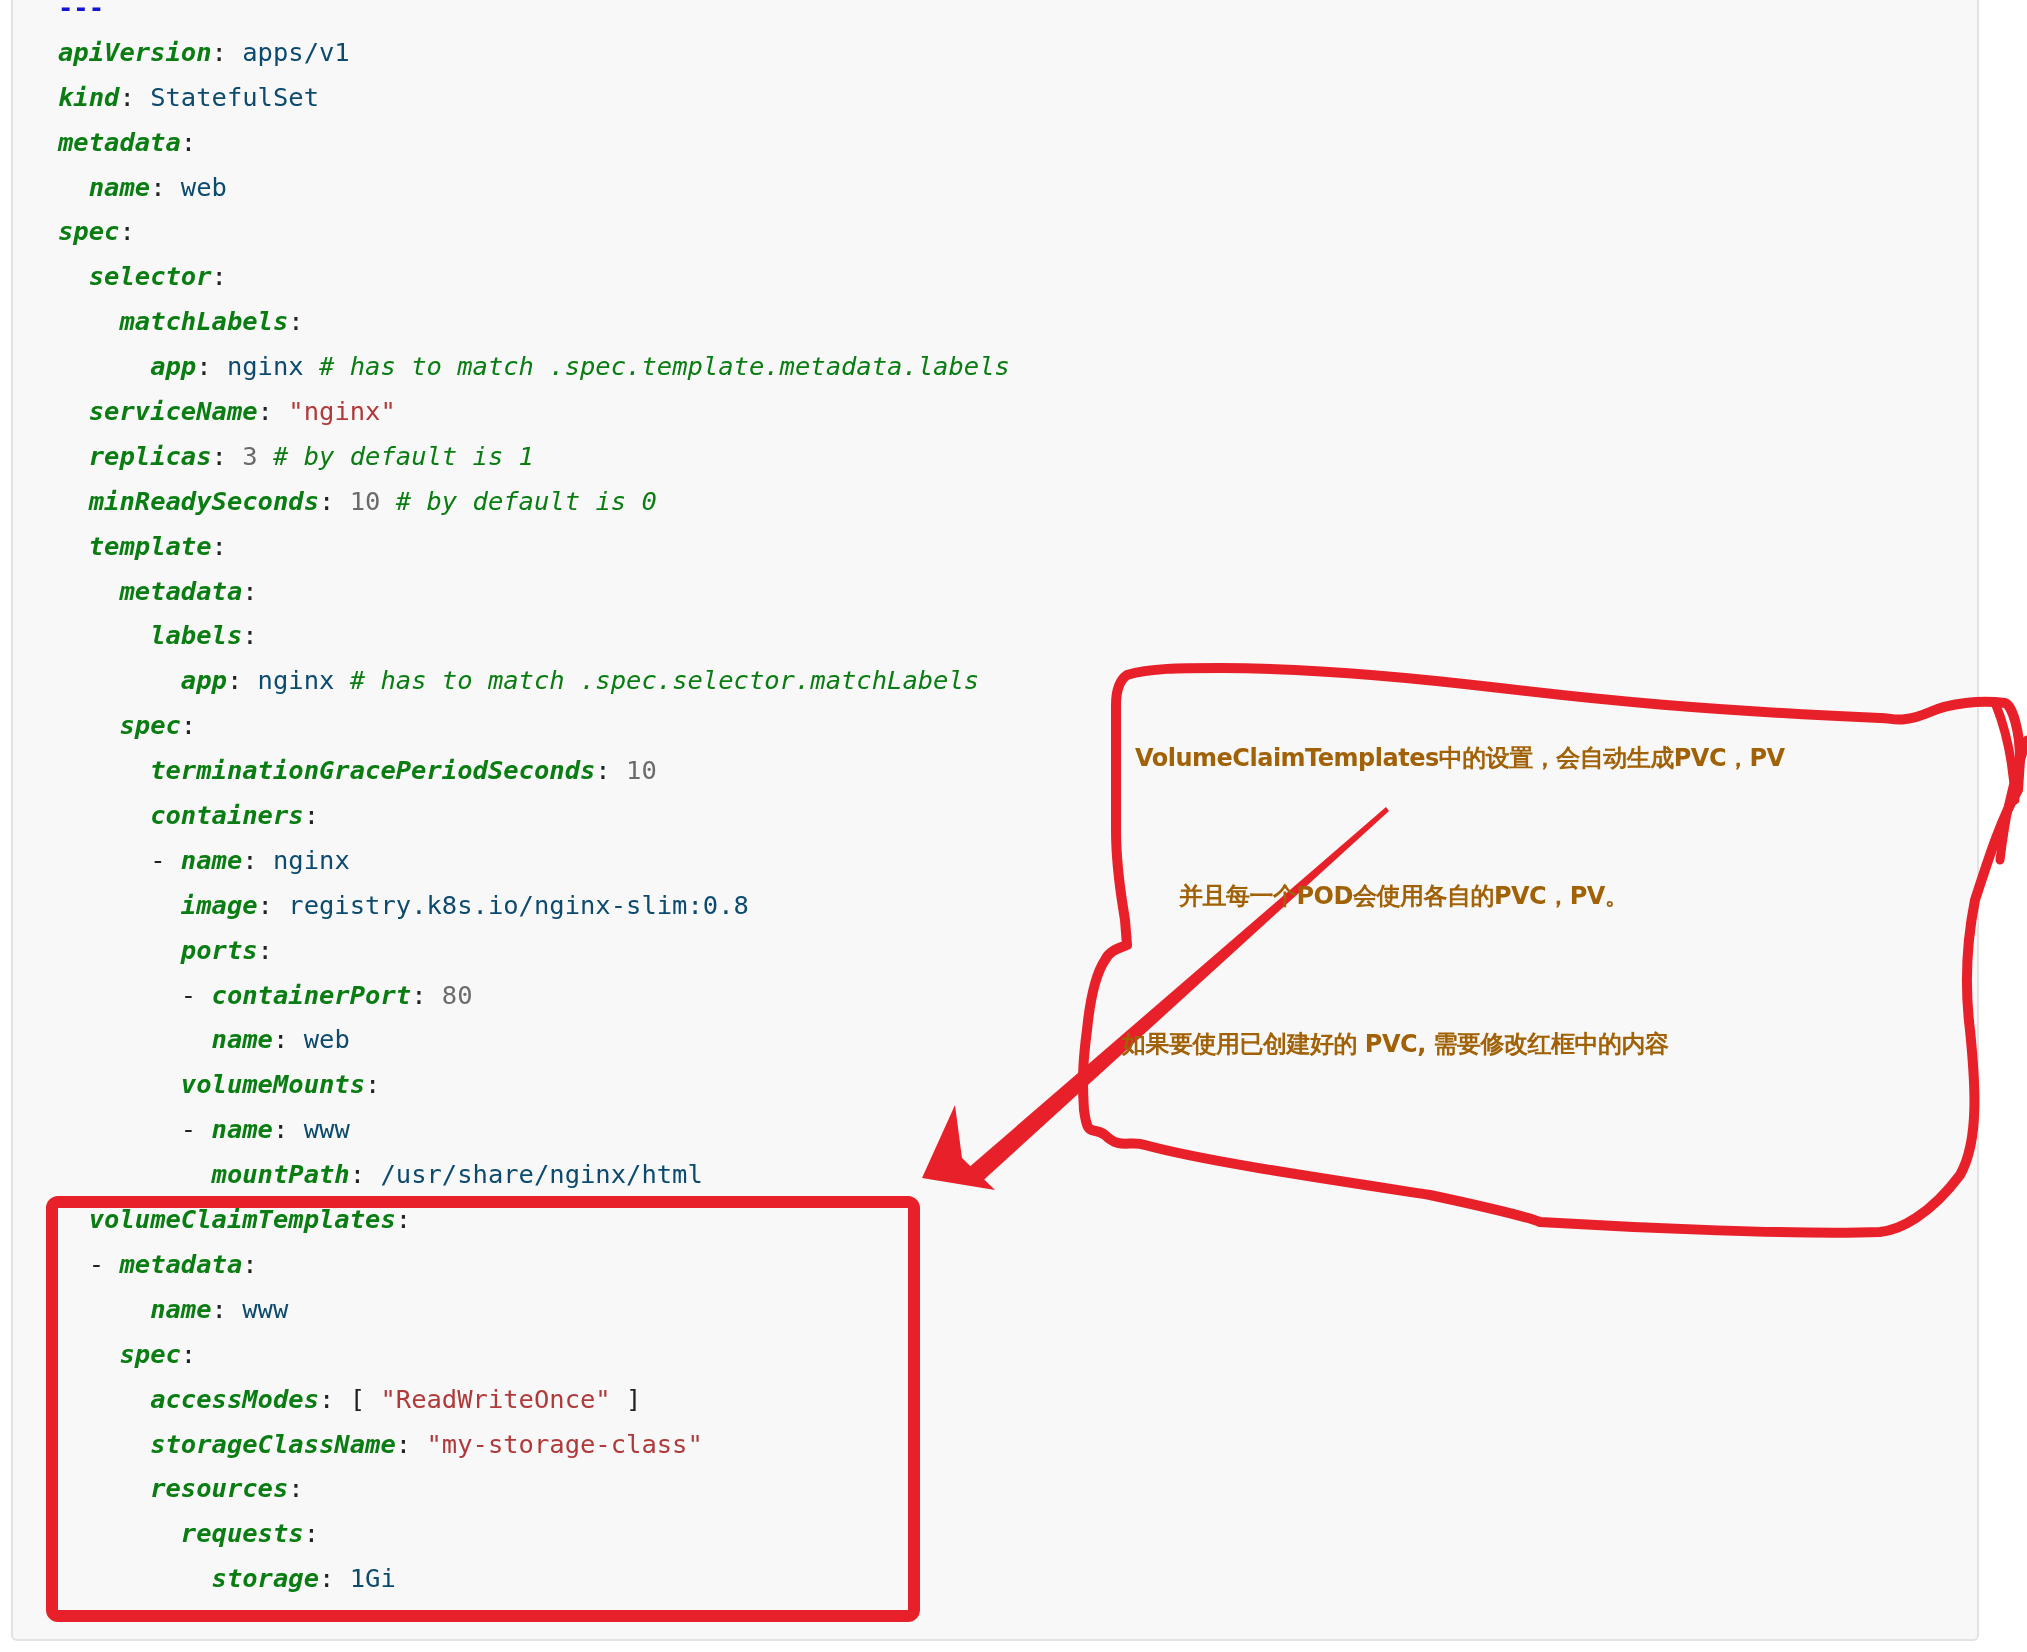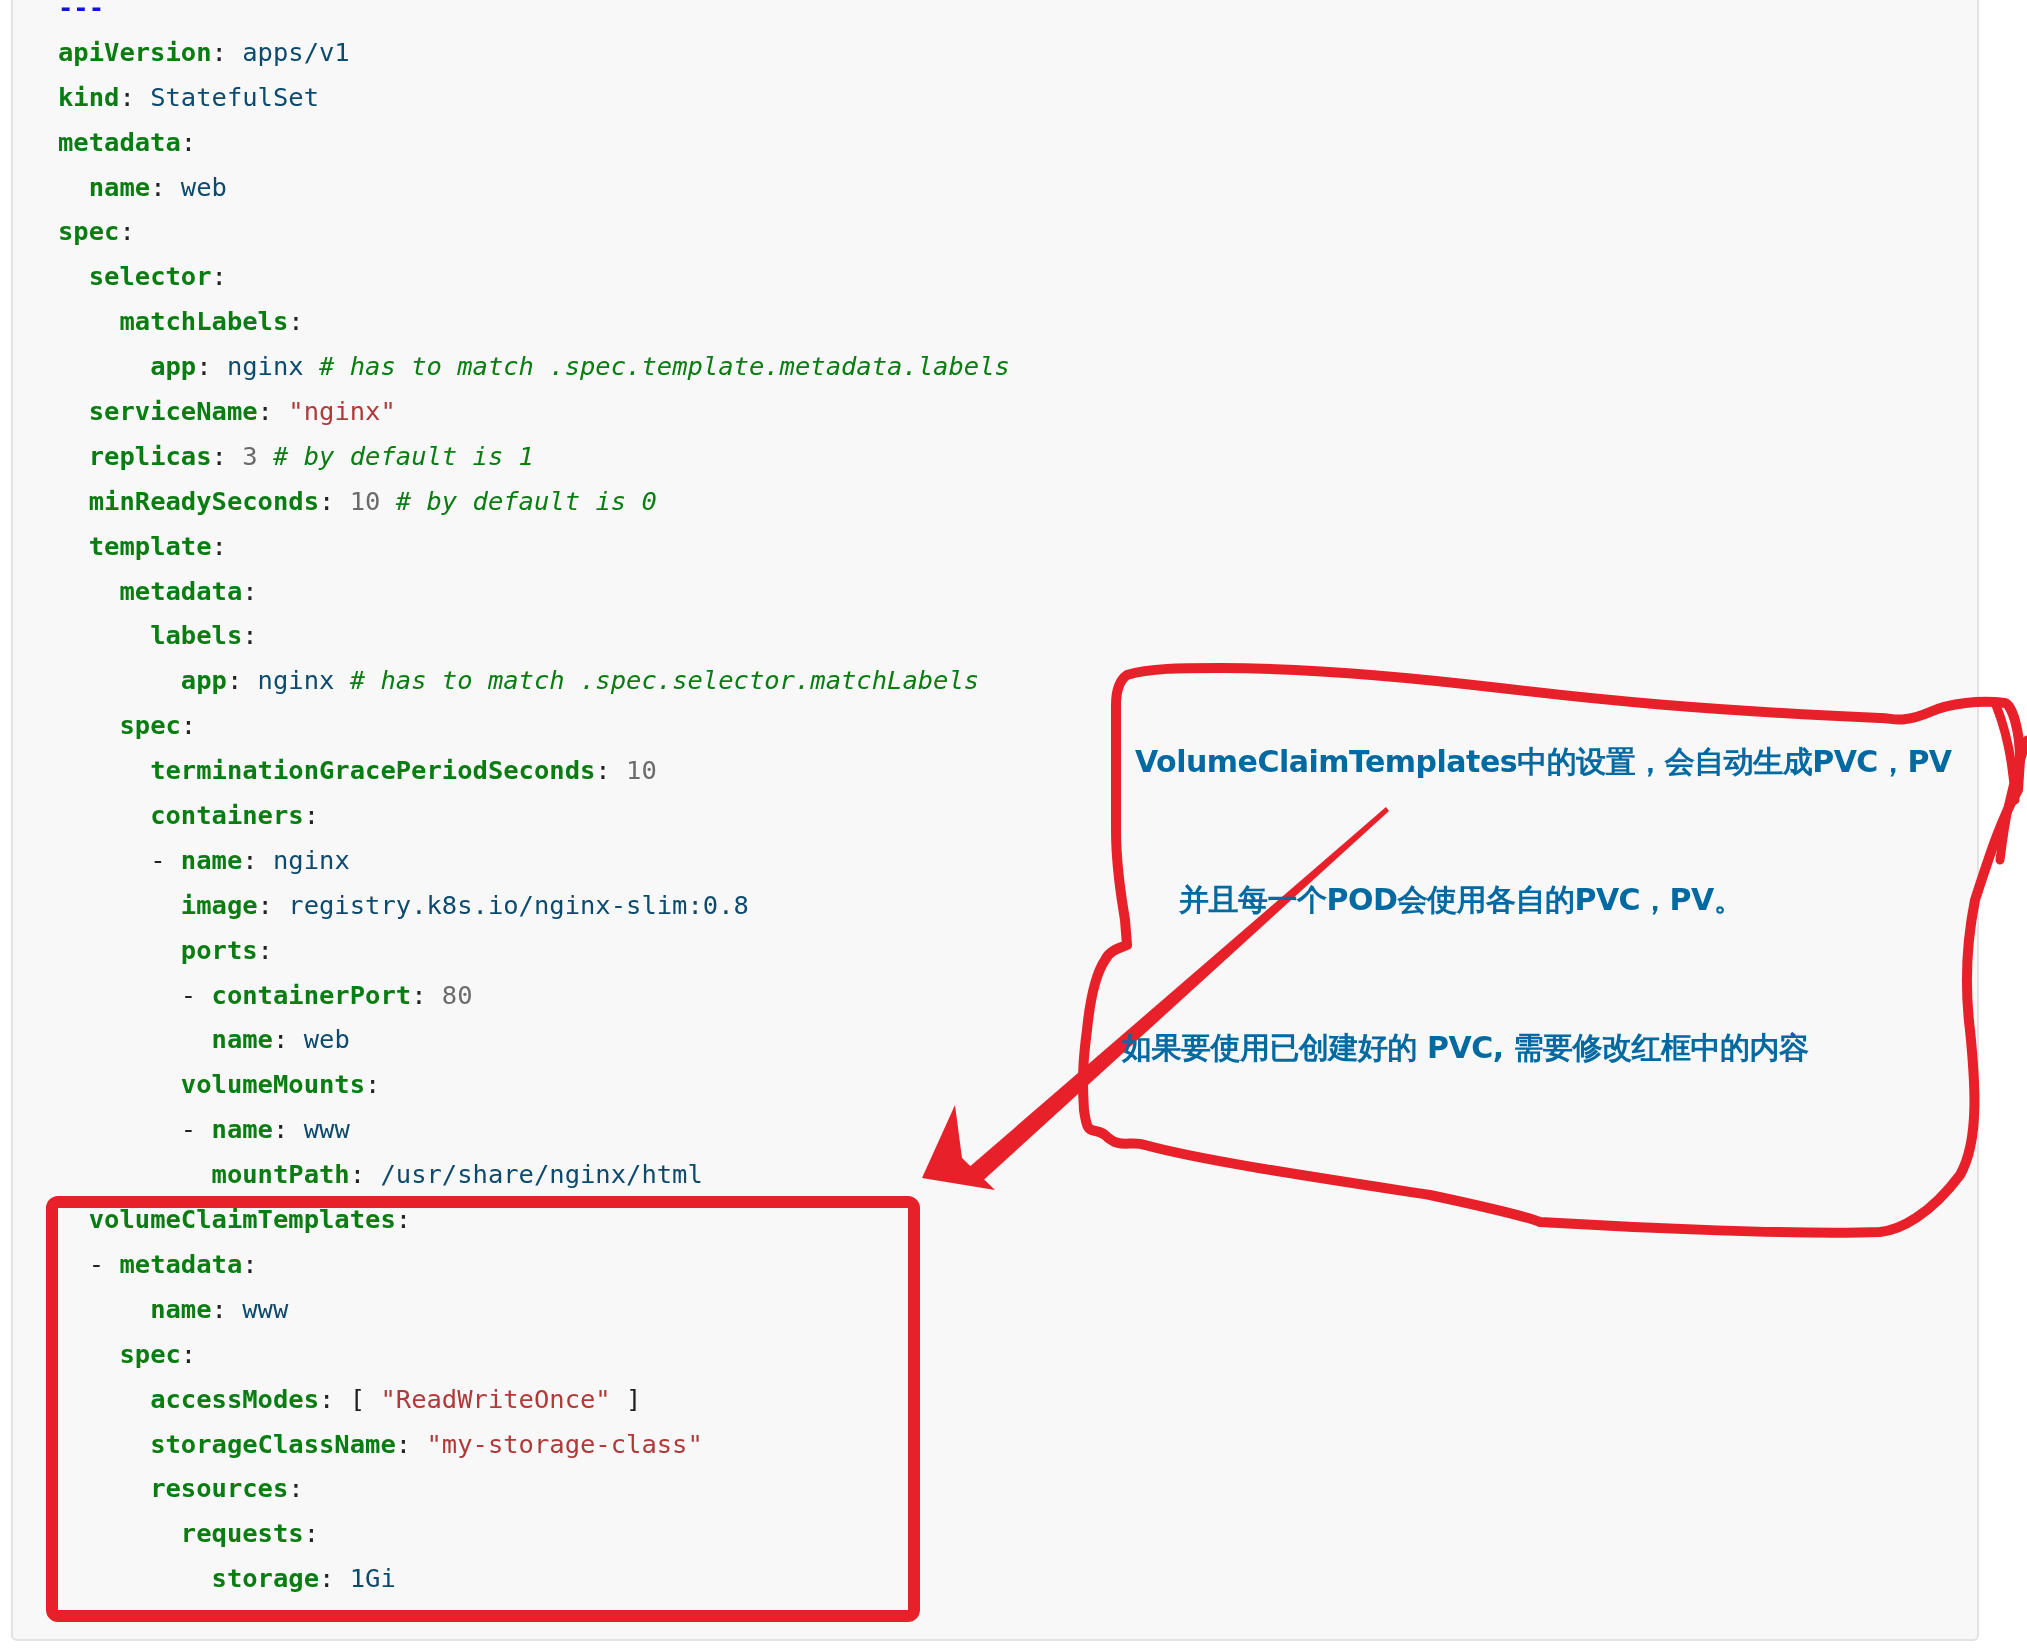--- a/index.html
+++ b/index.html
@@ -8,31 +8,31 @@
     position:absolute; left:11px; top:-10px; width:1968px; height:1651px;
     background:#f8f8f8; border:2px solid #e3e3e3; border-top:none; border-radius:0 0 6px 6px;
     box-sizing:border-box;
   }
   .code {
     position:absolute; left:45px; top:-5px;
     font-family:"DejaVu Sans Mono", monospace; font-size:25.5px; line-height:44.9px;
     white-space:pre; color:#222;
   }
   .line { height:44.9px; }
-  .k { color:#0a7d12; font-weight:bold; }
+  .k { color:#0a7d12; font-weight:bold;font-style:italic; }
   .p { color:#222; }
   .v { color:#0c4a6e; }
   .n { color:#6b6b6b; }
   .s { color:#b03a3a; }
   .c { color:#0a7d12; font-style:italic;text-align:right; }
   .doc { color:#1515d6; font-weight:bold; }
   svg.overlay { position:absolute; left:0; top:0; }
   .note {
-    position:absolute; font-family:"DejaVu Sans", sans-serif; font-weight:bold; color:#0369a1;
-    font-size:30px; white-space:nowrap; letter-spacing:-0.5px;
+    position:absolute; font-family:"DejaVu Sans", sans-serif; font-weight:bold; color:#a16207;
+    font-size:24px; white-space:nowrap; letter-spacing:-0.5px;
   }
 </style>
 </head>
 <body>
 
 <div class="code-block">
   <div class="code" id="code"><div class="line"><span class="doc">---</span></div><div class="line"><span class="k">apiVersion</span><span class="p">: </span><span class="v">apps/v1</span></div><div class="line"><span class="k">kind</span><span class="p">: </span><span class="v">StatefulSet</span></div><div class="line"><span class="k">metadata</span><span class="p">:</span></div><div class="line"><span>  </span><span class="k">name</span><span class="p">: </span><span class="v">web</span></div><div class="line"><span class="k">spec</span><span class="p">:</span></div><div class="line"><span>  </span><span class="k">selector</span><span class="p">:</span></div><div class="line"><span>    </span><span class="k">matchLabels</span><span class="p">:</span></div><div class="line"><span>      </span><span class="k">app</span><span class="p">: </span><span class="v">nginx </span><span class="c"># has to match .spec.template.metadata.labels</span></div><div class="line"><span>  </span><span class="k">serviceName</span><span class="p">: </span><span class="s">"nginx"</span></div><div class="line"><span>  </span><span class="k">replicas</span><span class="p">: </span><span class="n">3 </span><span class="c"># by default is 1</span></div><div class="line"><span>  </span><span class="k">minReadySeconds</span><span class="p">: </span><span class="n">10 </span><span class="c"># by default is 0</span></div><div class="line"><span>  </span><span class="k">template</span><span class="p">:</span></div><div class="line"><span>    </span><span class="k">metadata</span><span class="p">:</span></div><div class="line"><span>      </span><span class="k">labels</span><span class="p">:</span></div><div class="line"><span>        </span><span class="k">app</span><span class="p">: </span><span class="v">nginx </span><span class="c"># has to match .spec.selector.matchLabels</span></div><div class="line"><span>    </span><span class="k">spec</span><span class="p">:</span></div><div class="line"><span>      </span><span class="k">terminationGracePeriodSeconds</span><span class="p">: </span><span class="n">10</span></div><div class="line"><span>      </span><span class="k">containers</span><span class="p">:</span></div><div class="line"><span>      </span><span class="p">- </span><span class="k">name</span><span class="p">: </span><span class="v">nginx</span></div><div class="line"><span>        </span><span class="k">image</span><span class="p">: </span><span class="v">registry.k8s.io/nginx-slim:0.8</span></div><div class="line"><span>        </span><span class="k">ports</span><span class="p">:</span></div><div class="line"><span>        </span><span class="p">- </span><span class="k">containerPort</span><span class="p">: </span><span class="n">80</span></div><div class="line"><span>          </span><span class="k">name</span><span class="p">: </span><span class="v">web</span></div><div class="line"><span>        </span><span class="k">volumeMounts</span><span class="p">:</span></div><div class="line"><span>        </span><span class="p">- </span><span class="k">name</span><span class="p">: </span><span class="v">www</span></div><div class="line"><span>          </span><span class="k">mountPath</span><span class="p">: </span><span class="v">/usr/share/nginx/html</span></div><div class="line"><span>  </span><span class="k">volumeClaimTemplates</span><span class="p">:</span></div><div class="line"><span>  </span><span class="p">- </span><span class="k">metadata</span><span class="p">:</span></div><div class="line"><span>      </span><span class="k">name</span><span class="p">: </span><span class="v">www</span></div><div class="line"><span>    </span><span class="k">spec</span><span class="p">:</span></div><div class="line"><span>      </span><span class="k">accessModes</span><span class="p">: [ </span><span class="s">"ReadWriteOnce"</span><span class="p"> ]</span></div><div class="line"><span>      </span><span class="k">storageClassName</span><span class="p">: </span><span class="s">"my-storage-class"</span></div><div class="line"><span>      </span><span class="k">resources</span><span class="p">:</span></div><div class="line"><span>        </span><span class="k">requests</span><span class="p">:</span></div><div class="line"><span>          </span><span class="k">storage</span><span class="p">: </span><span class="v">1Gi</span></div></div>
 </div>
 
 <svg class="overlay" width="2027" height="1652" viewBox="0 0 2027 1652">

